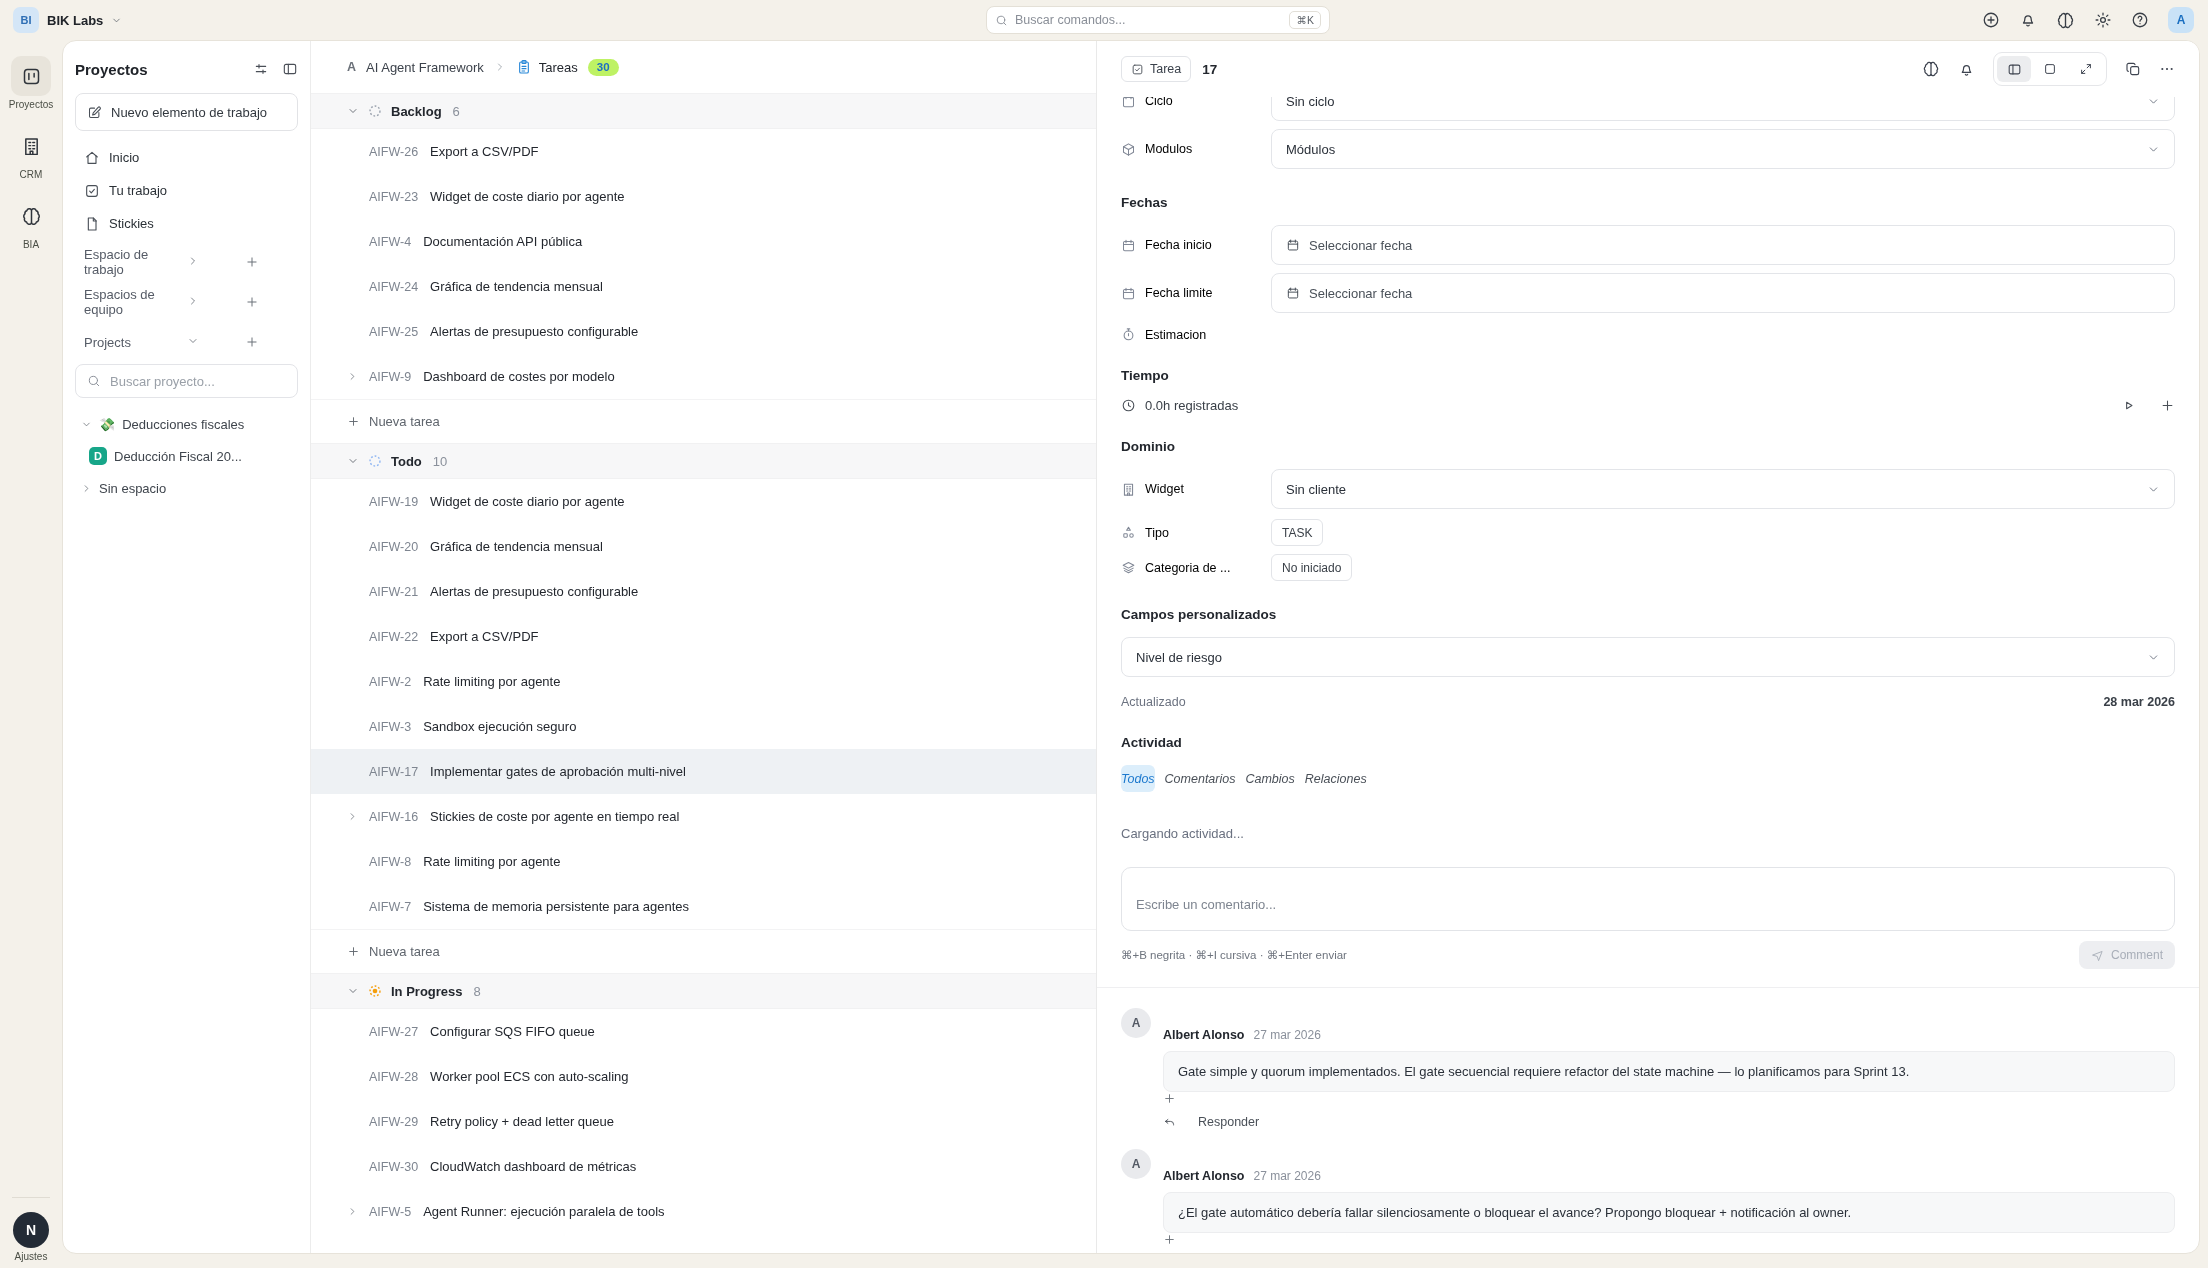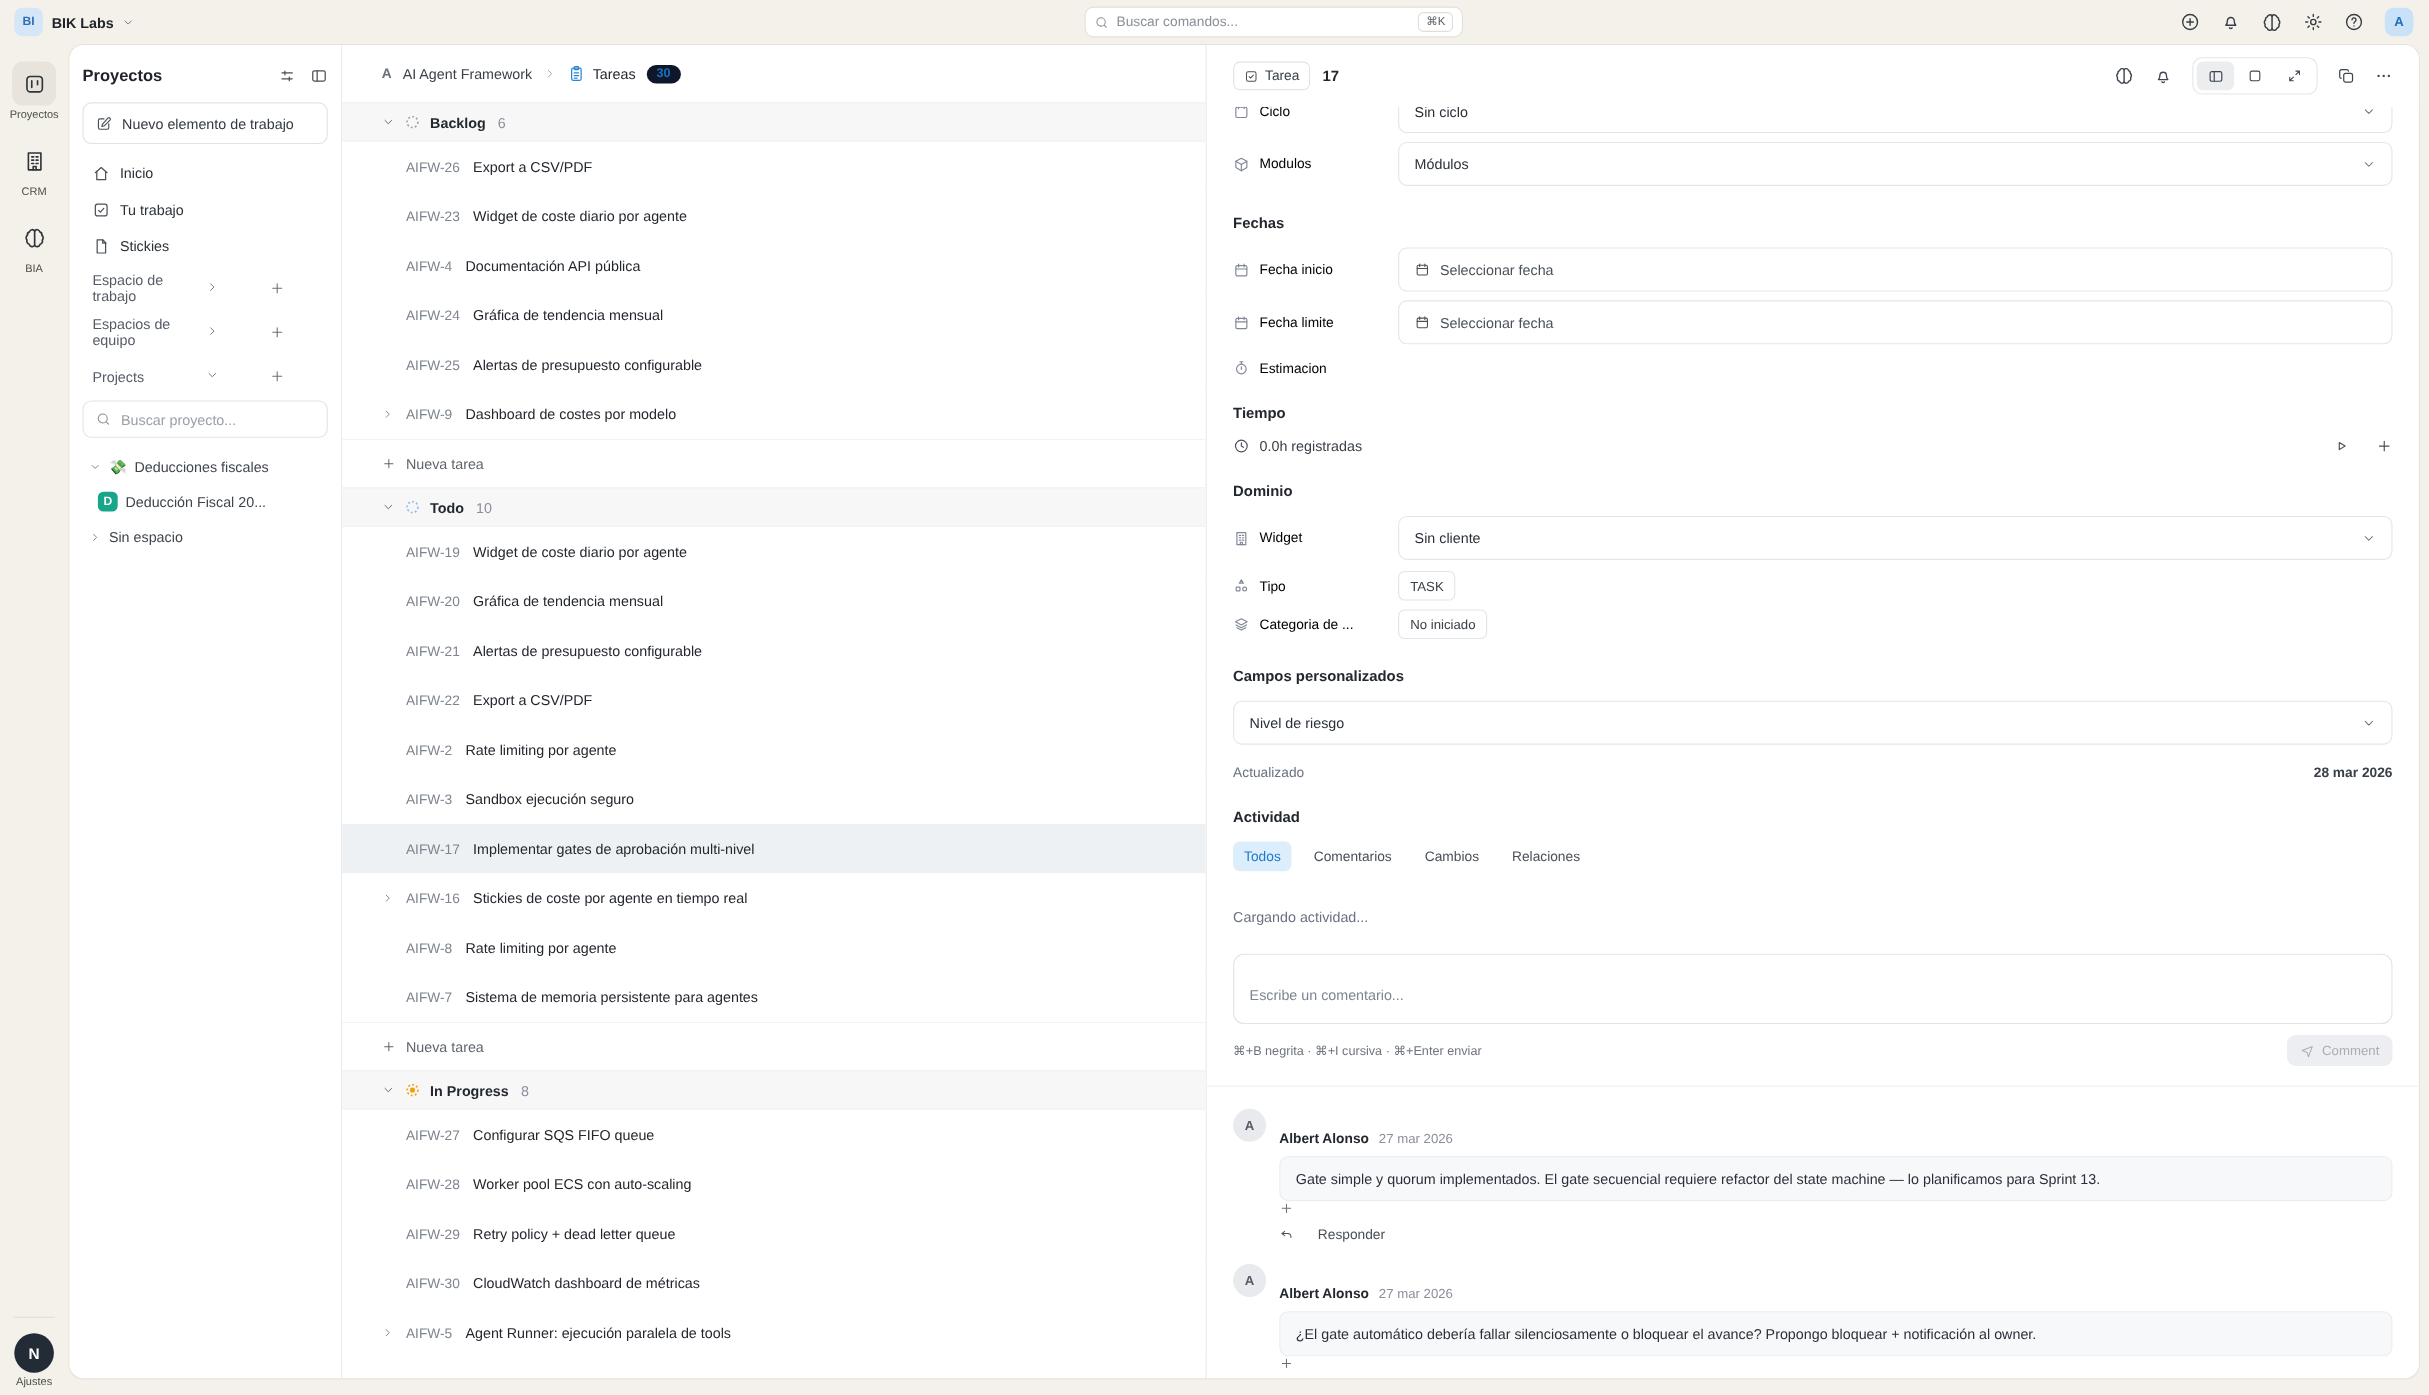--- a/index.html
+++ b/index.html
@@ -71,21 +71,21 @@
     font-weight:700; display:flex; align-items:center; justify-content:center; }
   .tree-indent { padding-left:14px; }
 
   
   .center { width:786px; flex-shrink:0; border-right:1px solid #E9E9E9; display:flex; flex-direction:column; overflow:hidden; }
   .crumbs { height:52px; display:flex; align-items:center; gap:10px; padding:0 36px; flex-shrink:0; }
   .crumb-a { font-size:12.5px; color:#6A7078; font-weight:600; }
   .crumb-name { font-size:13px; color:#3C424B; }
   .crumb-sep { color:#9AA0A8; }
   .crumb-sec { font-size:13px; color:#23272E; font-weight:500; display:flex; align-items:center; gap:7px; }
-  .count-pill { background:#0f172a; color:#1D6FC4; font-size:11.5px; font-weight:600; border-radius:99px; padding:2.5px 9px; }
+  .count-pill { background:#bef264; color:#1D6FC4; font-size:11.5px; font-weight:600; border-radius:99px; padding:2.5px 9px; }
   .group-band { height:36px; background:#F7F7F8; border-top:1px solid #F1F1F2; border-bottom:1px solid #F1F1F2;
     display:flex; align-items:center; gap:9px; padding:0 36px; }
   .group-band .gchev { color:#5A6068; }
   .group-name { font-size:13px; font-weight:600; color:#23272E; }
   .group-count { font-size:13px; color:#8A909B; margin-left:2px; }
   .task-row { height:45px; display:flex; align-items:center; gap:12px; padding-left:58px; background:#fff; }
   .task-row.selected { background:#EEF1F4; }
   .task-row.has-chev { padding-left:36px; }
   .row-chev { color:#6A7078; width:10px; }
   .task-id { font-size:12.5px; color:#7E8590; flex-shrink:0; }
@@ -113,21 +113,21 @@
   .select .chevd { color:#6A7180; }
   .detail-h { font-size:13.5px; font-weight:600; color:#23272E; margin:26px 24px 15px; }
   .dateinput { display:flex; align-items:center; gap:9px; color:#4A5159; }
   .chip { display:inline-flex; align-items:center; border:1px solid #E2E4E8; border-radius:6px; height:27px;
     padding:0 10px; font-size:12px; color:#3A4048; font-weight:500; background:#fff; }
   .time-row { display:flex; align-items:center; margin:0 24px; font-size:13px; color:#3A4048; gap:9px; }
   .time-actions { margin-left:auto; display:flex; gap:24px; color:#4A5058; }
   .updated-row { display:flex; margin:18px 24px 0; font-size:12.5px; color:#6B7280; }
   .updated-row b { margin-left:auto; color:#3A4048; font-weight:700; }
   .tabs { display:flex; gap:10px; margin:0 24px; align-items:center; }
-  .tab { height:27px; display:flex; align-items:center; padding:0 10px; border-radius:6px; font-size:12.5px; color:#4A5058; }
+  .tab { height:27px; display:flex; align-items:center; padding:0 0; border-radius:6px; font-size:12.5px; color:#4A5058;font-style:italic; }
   .tab.active { background:#DCEEFB; color:#1D79CE; font-weight:500; }
   .loading { margin:34px 24px 0; font-size:13px; color:#6A7180; }
   .composer { margin:26px 24px 0; border:1px solid #E2E4E8; border-radius:10px; height:64px; padding:11px 14px; }
   .composer textarea { width:100%; height:100%; border:none; outline:none; resize:none; font-size:13px;
     color:#2A3039; font-family:Liberation Sans, sans-serif; background:transparent;margin-top:18px; }
   .composer textarea::placeholder { color:#7E8590; }
   .hint-row { display:flex; align-items:center; margin:10px 24px 0; font-size:11.5px; color:#6E747E; }
   .comment-btn { margin-left:auto; height:28px; border-radius:8px; background:#EDEEF1; color:#A8AEB8;
     display:flex; align-items:center; gap:7px; padding:0 12px; font-size:12px; font-weight:500; border:none; font-family:inherit; }
   .divider { border-top:1px solid #EFEFF1; margin-top:18px; }

